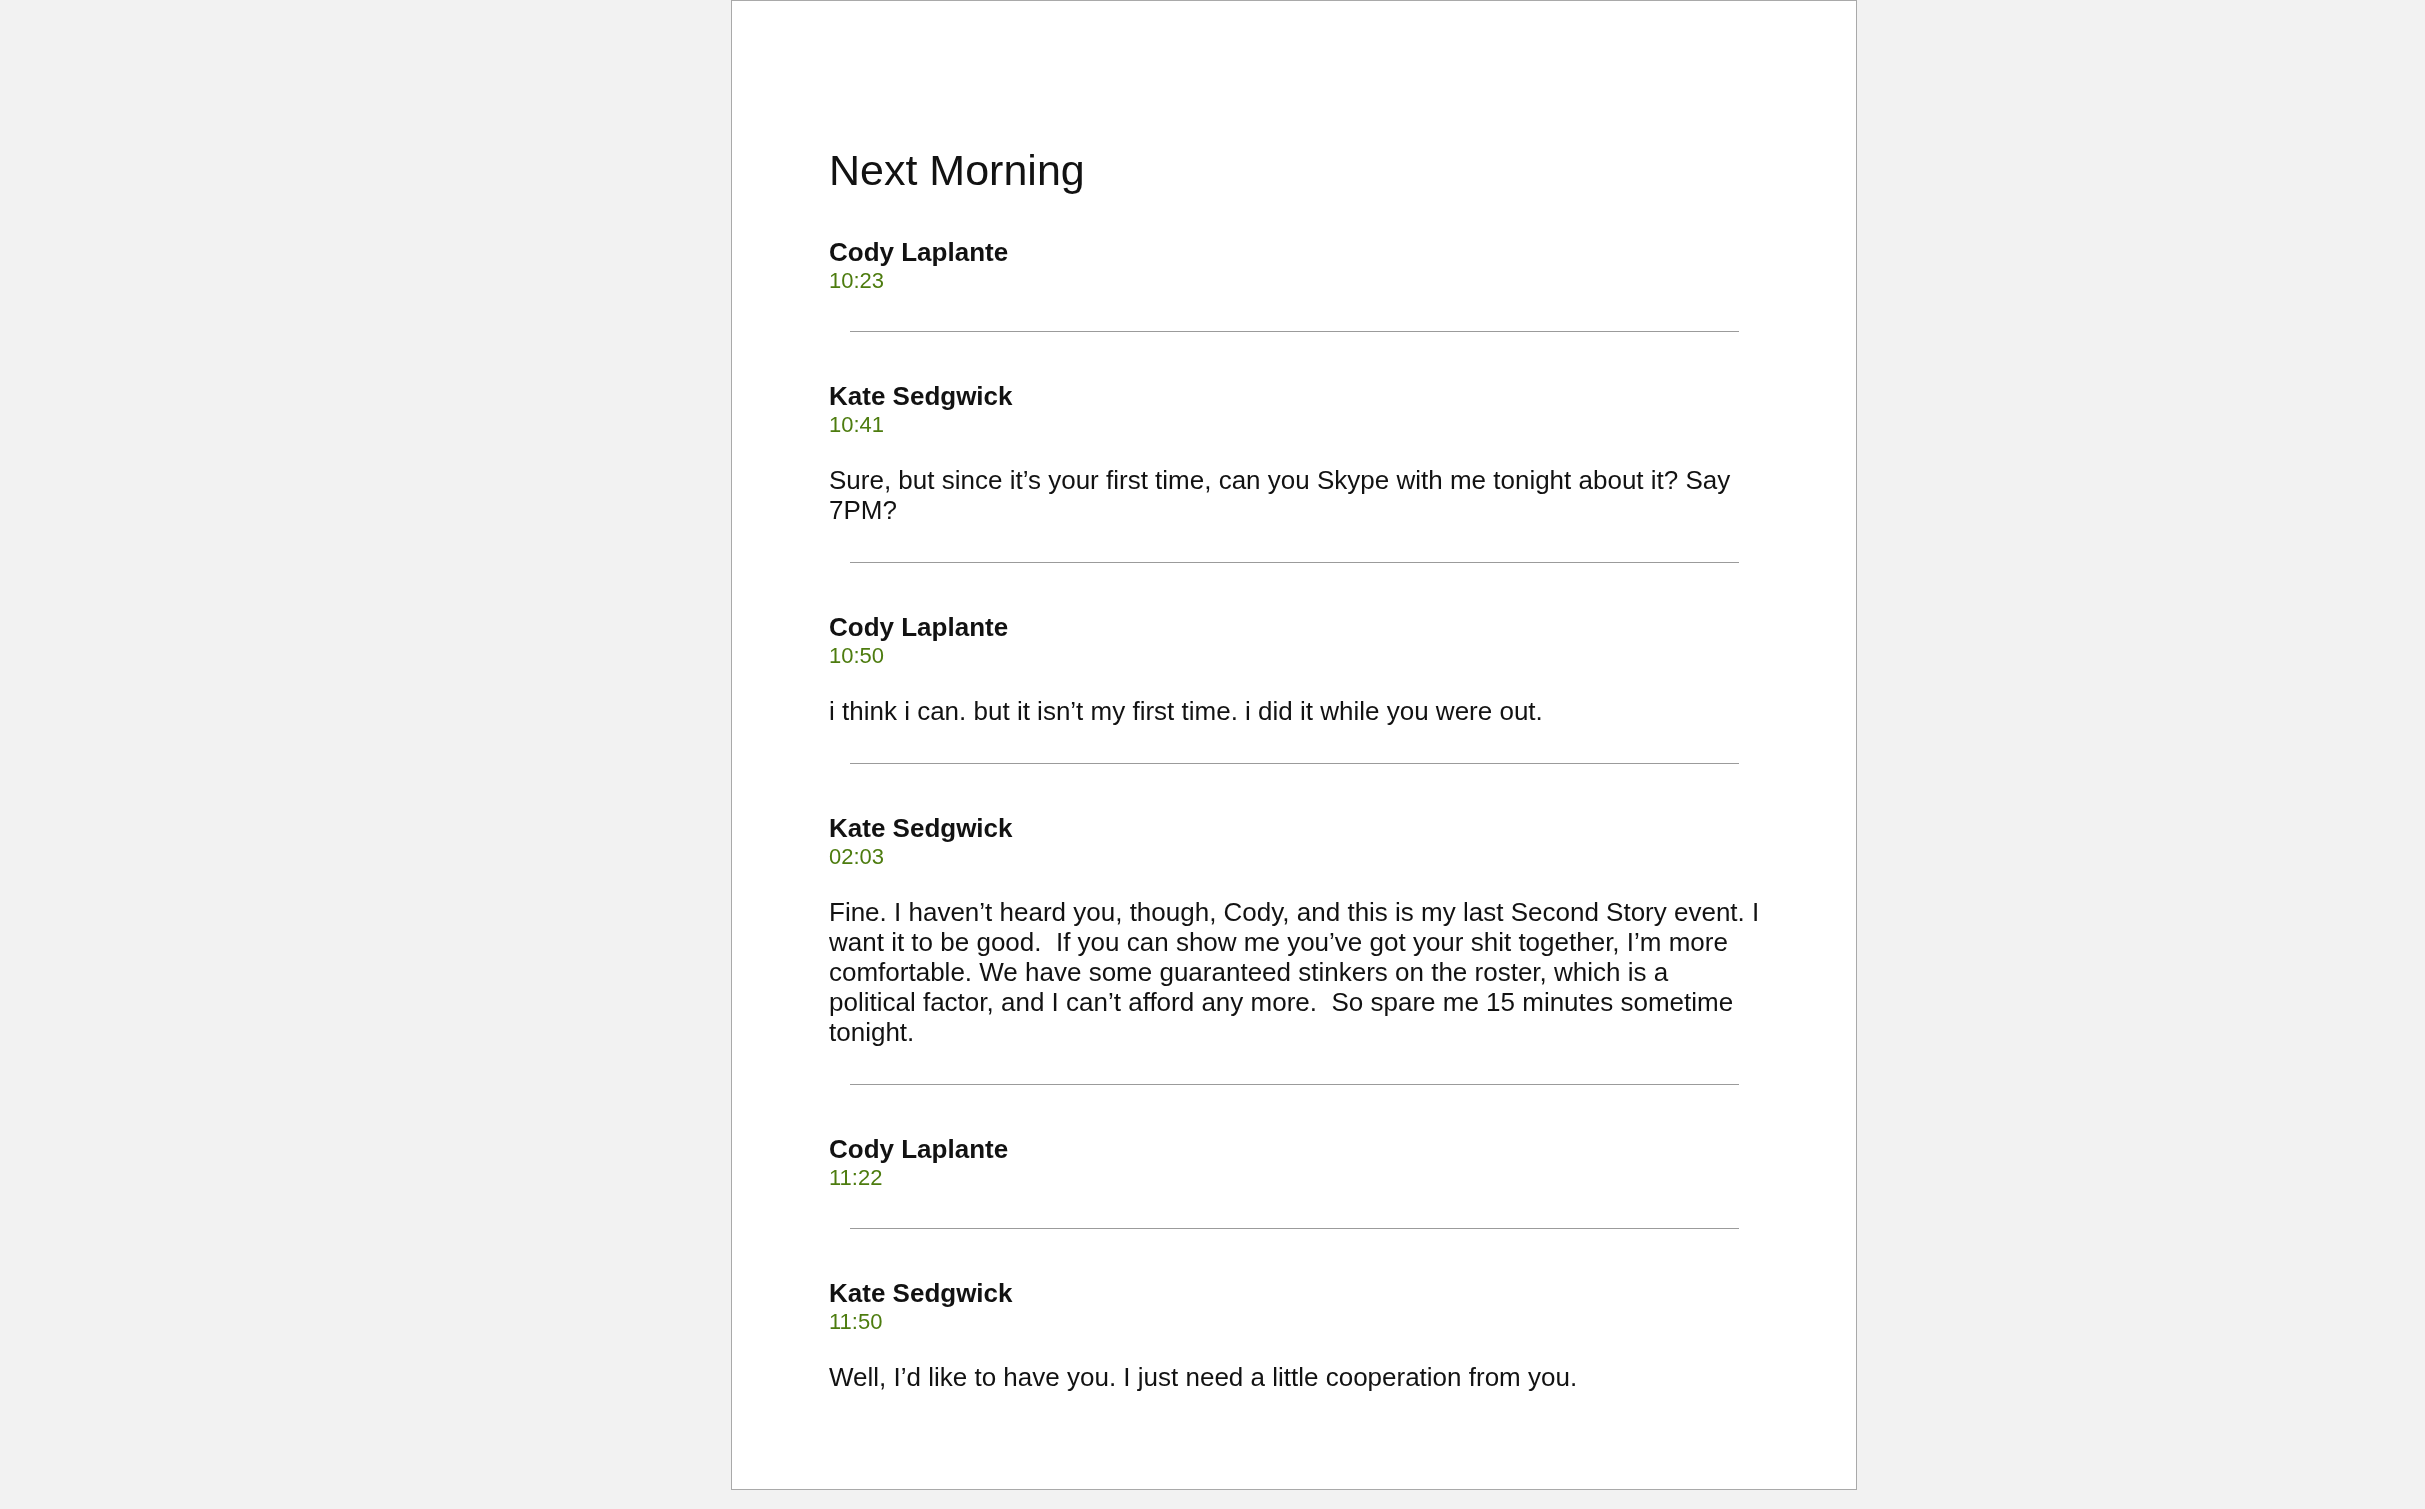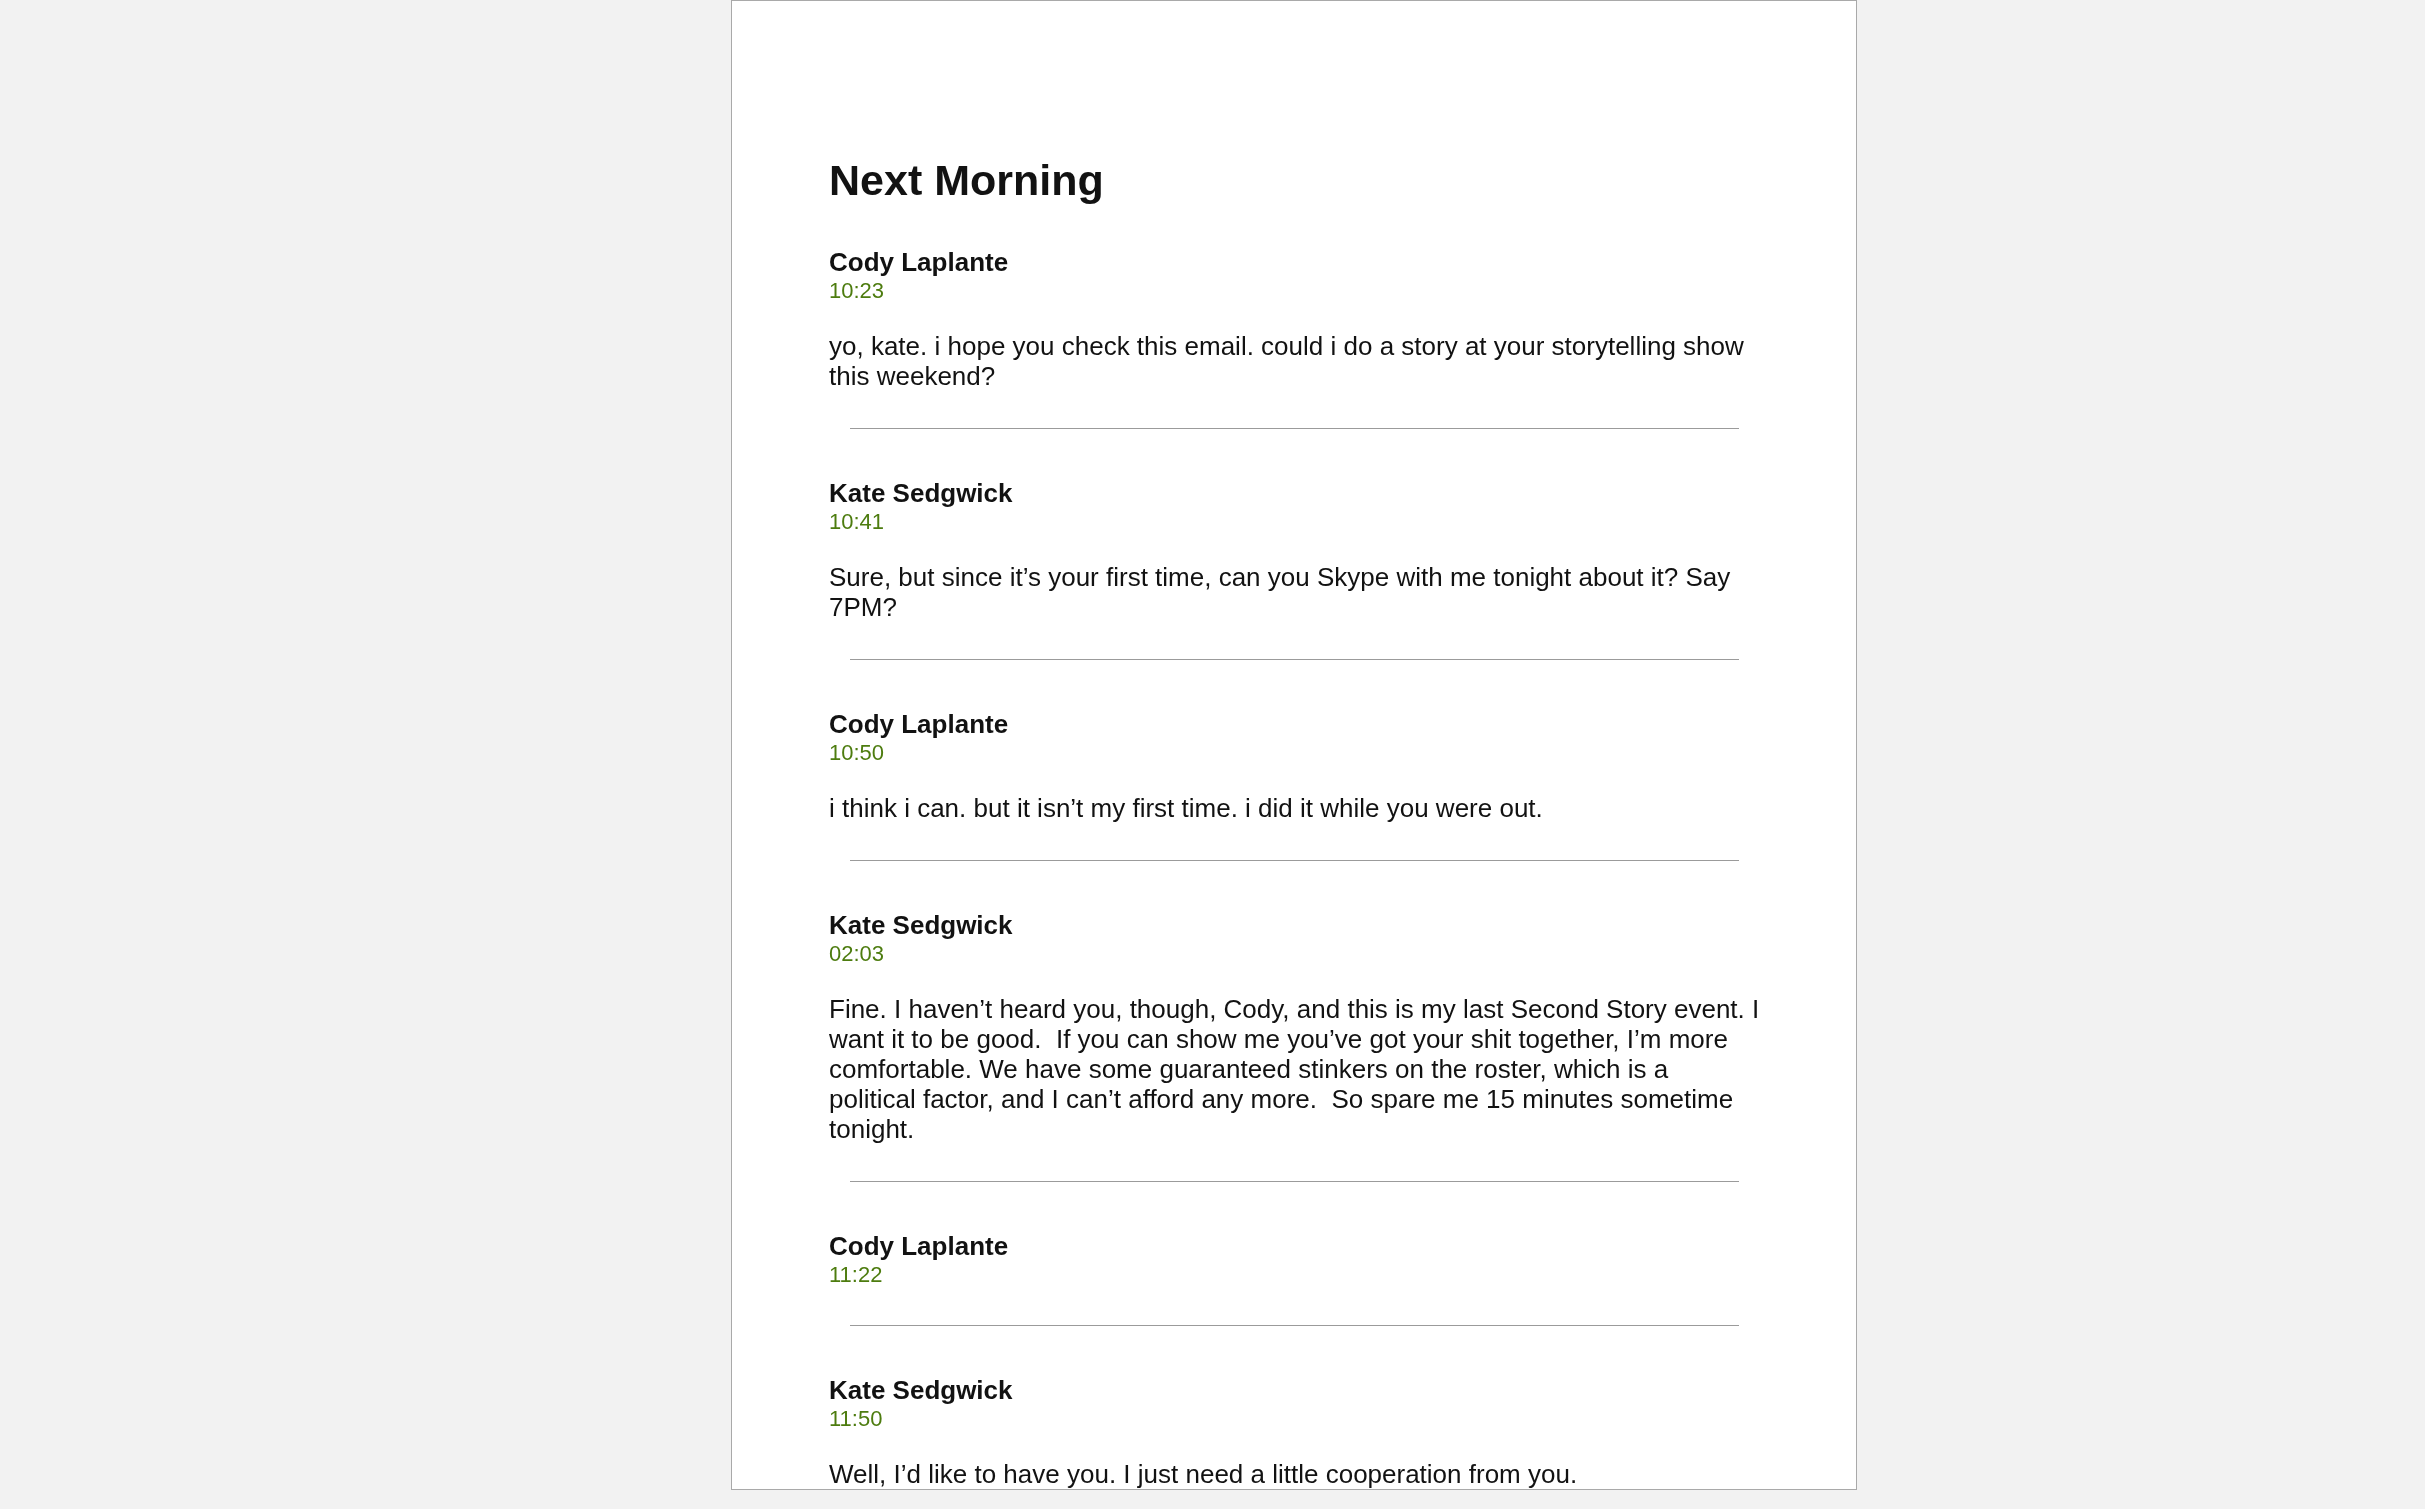--- a/index.html
+++ b/index.html
@@ -16,24 +16,24 @@
     width: 1126px;
     height: 1490px;
     margin: 0 auto;
     background: #ffffff;
     border: 1px solid #a9a9a9;
     padding: 137px 96px 0 97px;
     overflow: hidden;
   }
   .title {
     font-size: 43px;
-    font-weight: 700;
+    font-weight: 400;
     line-height: 1.15;
     color: #121212;
-    margin: 18px 0 42px 0;
+    margin: 8px 0 42px 0;
     letter-spacing: 0;
   }
   .message { margin: 0; }
   .msg-header {
     display: flex;
     justify-content: space-between;
     align-items: baseline;
     margin: 0 0 27px 0;
     flex-direction: column;
   }
@@ -66,21 +66,20 @@
 <body>
 
 <div class="panel">
   <h1 class="title">Next Morning</h1>
   <div id="messages">
   <div class="message">
     <div class="msg-header">
       <span class="msg-name">Cody Laplante</span>
       <span class="msg-time">10:23</span>
     </div>
-    <p class="msg-body">yo, kate. i hope you check this email. could i do a story at your storytelling show this weekend?</p>
     <hr class="divider">
   </div>
 
   <div class="message">
     <div class="msg-header">
       <span class="msg-name">Kate Sedgwick</span>
       <span class="msg-time">10:41</span>
     </div>
     <p class="msg-body">Sure, but since it’s your first time, can you Skype with me tonight about it? Say 7PM?</p>
     <hr class="divider">

